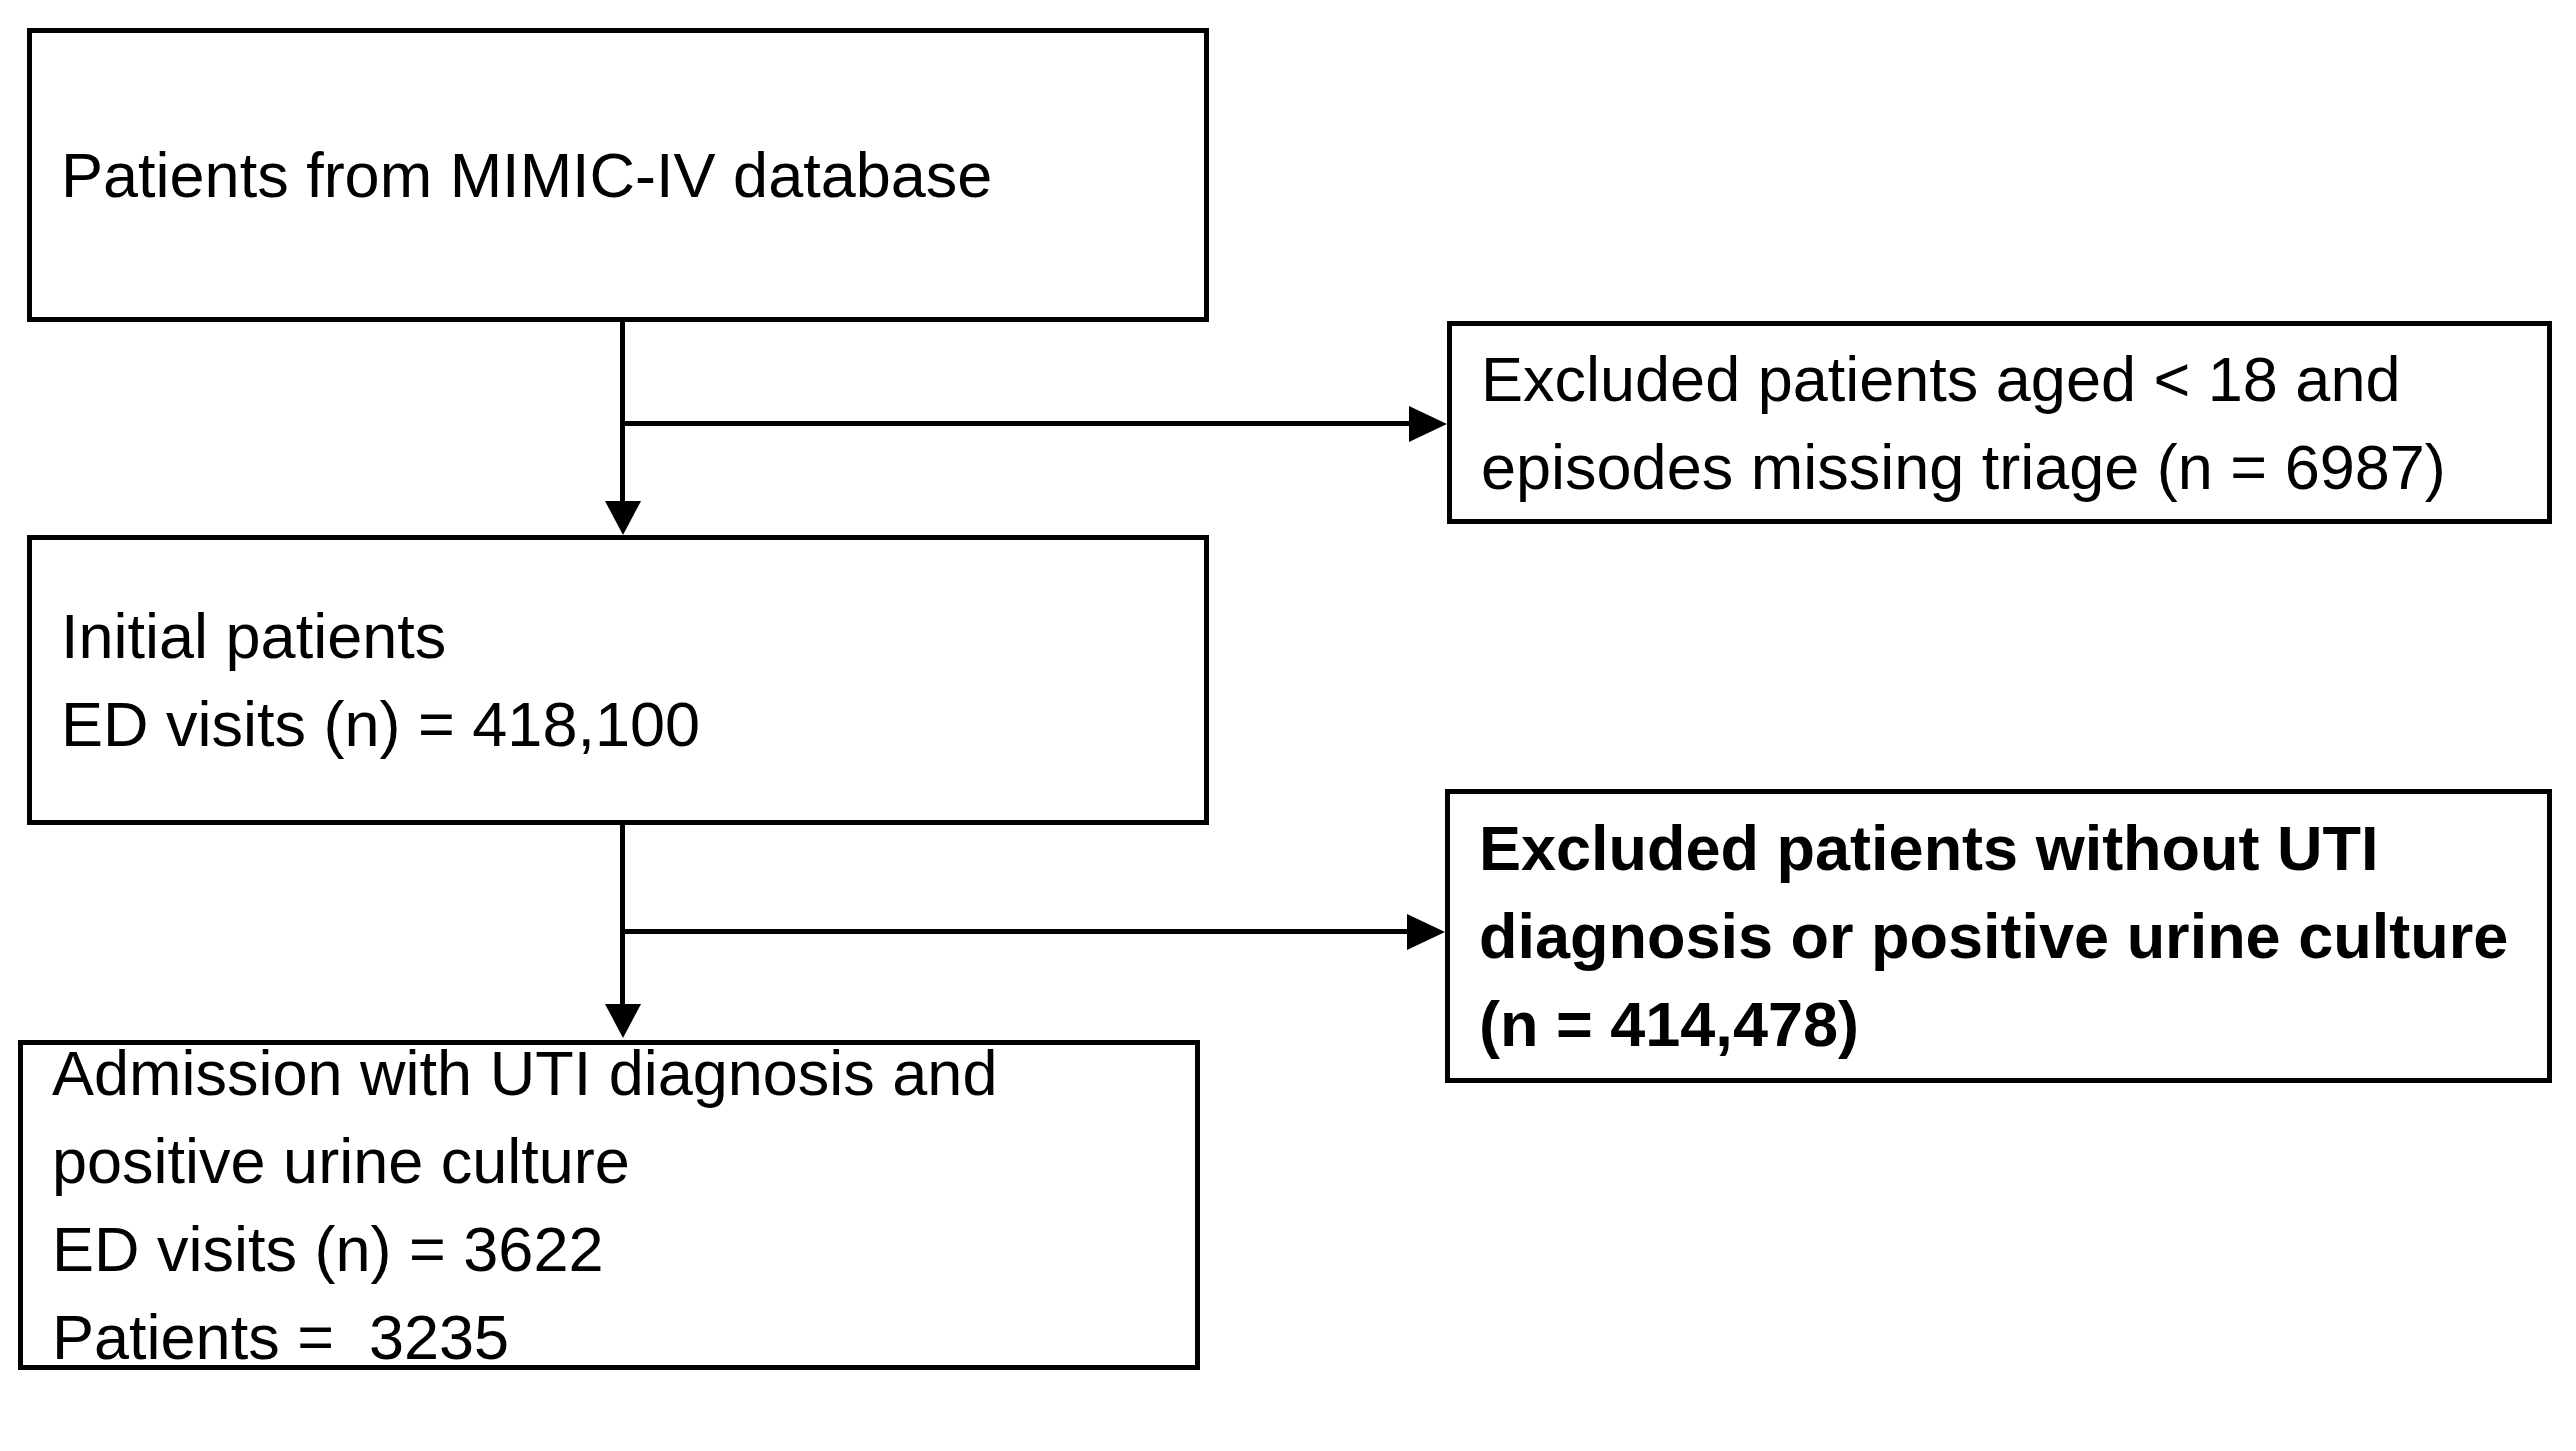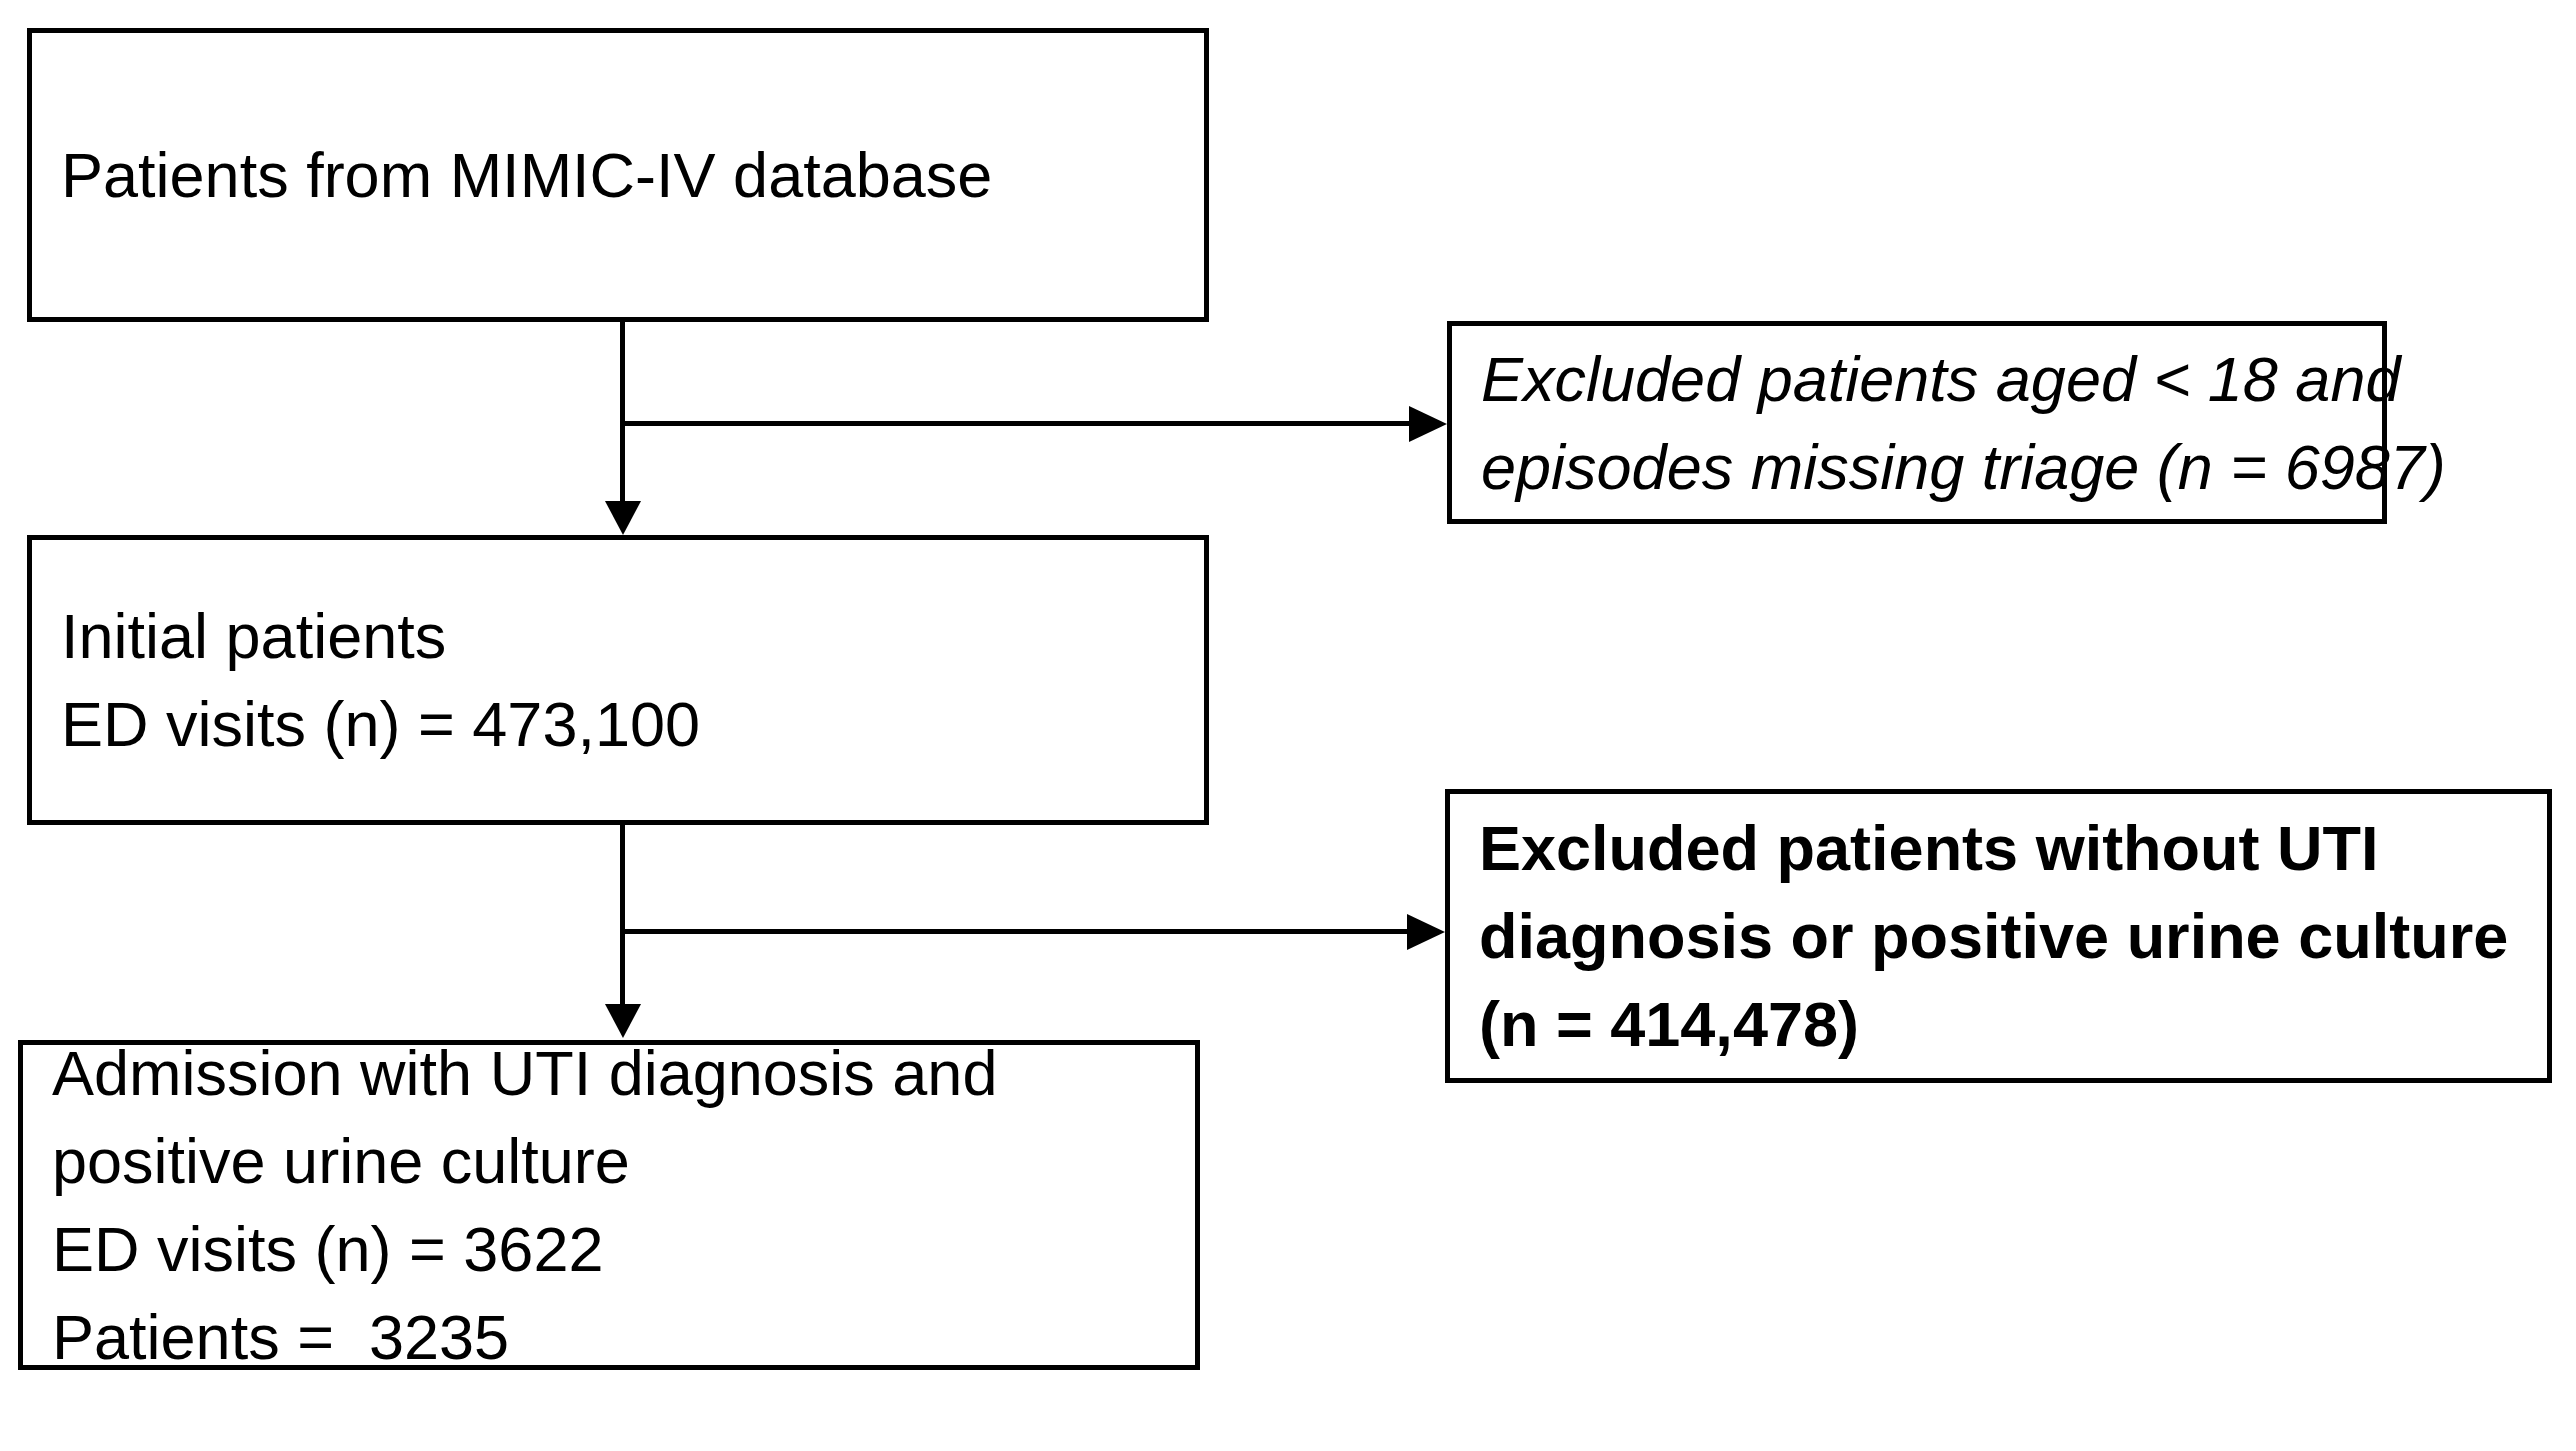--- a/index.html
+++ b/index.html
@@ -61,28 +61,28 @@
 </style>
 </head>
 <body>
 
 <div id="canvas">
 
   <div class="box" style="left:27px; top:28px; width:1182px; height:294px;">
     <div class="line">Patients from MIMIC-IV database</div>
   </div>
 
-  <div class="box" style="left:1447px; top:321px; width:940px; height:203px;font-style:italic;">
+  <div class="box" style="left:1447px; top:321px; width:1105px; height:203px;">
     <div class="line">Excluded patients aged &lt; 18 and</div>
     <div class="line">episodes missing triage (n = 6987)</div>
   </div>
 
   <div class="box" style="left:27px; top:535px; width:1182px; height:290px;">
     <div class="line">Initial patients</div>
-    <div class="line">ED visits (n) = 473,100</div>
+    <div class="line">ED visits (n) = 418,100</div>
   </div>
 
   <div class="box" style="left:1445px; top:789px; width:1107px; height:294px;font-weight:bold;">
     <div class="line">Excluded patients without UTI</div>
     <div class="line">diagnosis or positive urine culture</div>
     <div class="line">(n = 414,478)</div>
   </div>
 
   <div class="box" style="left:18px; top:1040px; width:1182px; height:330px;">
     <div class="line">Admission with UTI diagnosis and</div>

